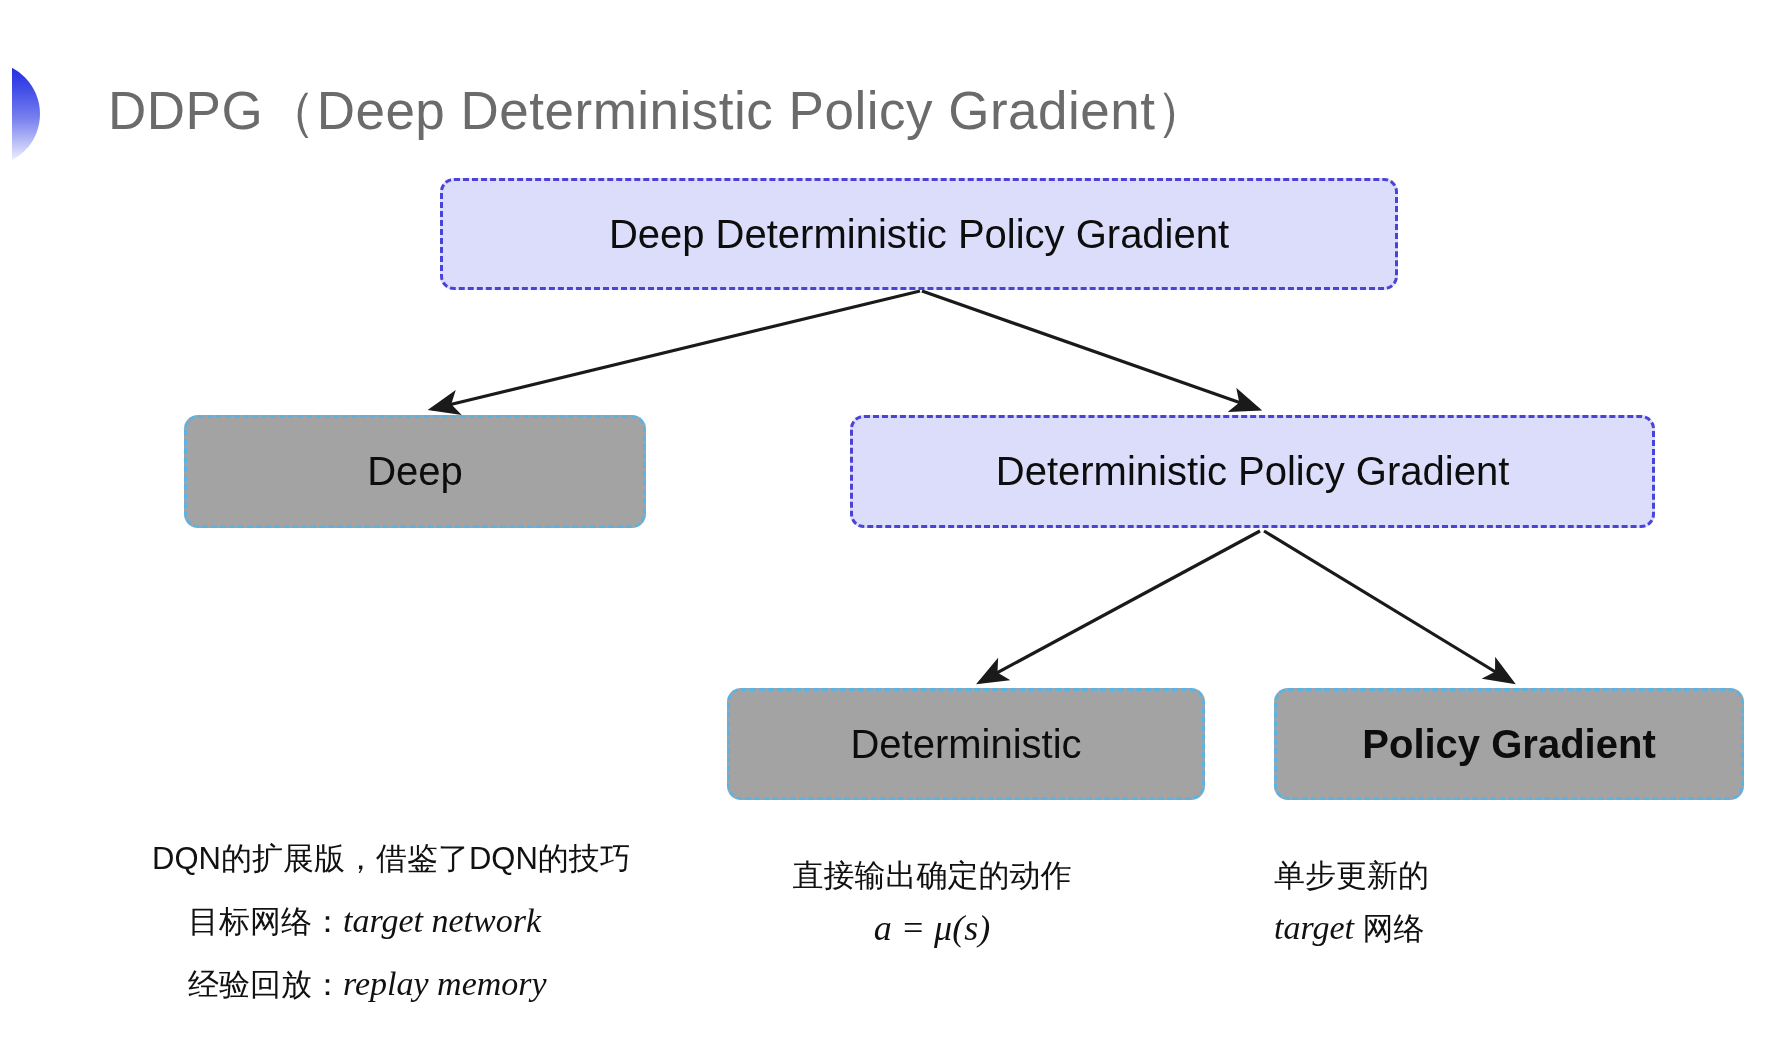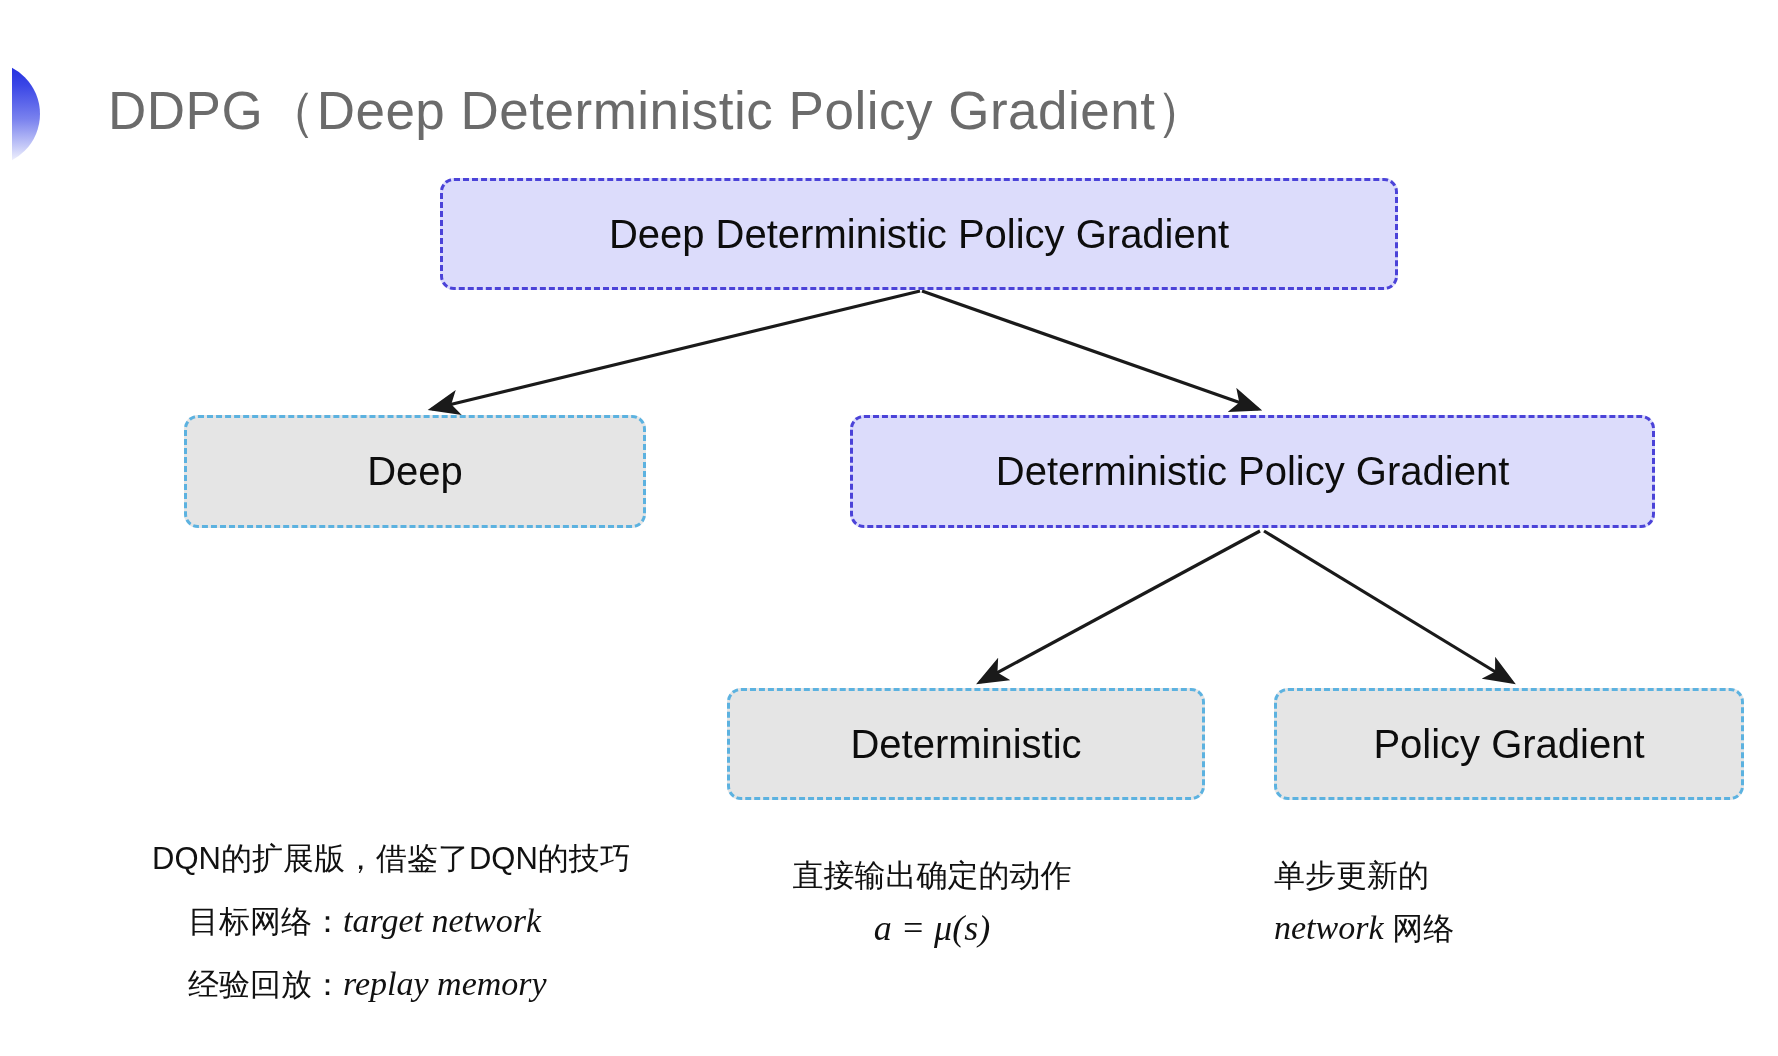--- a/index.html
+++ b/index.html
@@ -54,42 +54,42 @@
     text-align: center;
     color: #0d0d0d;
     font-family: "Liberation Sans", sans-serif;
     font-weight: 400;
   }
   .node-purple {
     background: #dcdcfb;
     border: 3px dashed #4b43d8;
   }
   .node-blue {
-    background: #e5e5e5;
+    background: #a3a3a3;
     border: 3px dashed #5cb2e0;
     justify-content: center;
   }
   .node-label {
     display: block;
     padding: 0 16px;
   }
 
   #node-root      { left: 428px;  top: 178px; width: 958px;  height: 112px; text-align: right; }
   #node-root .node-label      { font-size: 40px; }
 
   #node-deep      { left: 172px;  top: 415px; width: 462px;  height: 113px; }
   #node-deep .node-label      { font-size: 40px; }
 
   #node-dpg       { left: 838px;  top: 415px; width: 805px;  height: 113px; }
   #node-dpg .node-label       { font-size: 40px; }
 
   #node-det       { left: 715px;  top: 688px; width: 478px;  height: 112px; }
   #node-det .node-label       { font-size: 40px; }
 
-  #node-pg        { left: 1262px; top: 688px; width: 470px;  height: 112px; }
+  #node-pg        { left: 1262px; top: 688px; width: 470px;  height: 112px; font-weight: bold; }
   #node-pg .node-label        { font-size: 40px; }
 
   
   #arrows {
     position: absolute;
     left: 0;
     top: 0;
     width: 1778px;
     height: 1056px;
     pointer-events: none;
@@ -174,16 +174,16 @@
   </div>
 
   <div class="caption" id="caption-left">
     <span class="cap-line cap-line-1">DQN的扩展版，借鉴了DQN的技巧</span>
     <span class="cap-line cap-line-2"><span>目标网络：</span><span class="em">target network</span></span>
     <span class="cap-line cap-line-3"><span>经验回放：</span><span class="em">replay memory</span></span>
   </div>
 
   <div class="caption caption-center" id="caption-right">
     <span class="cap-line">单步更新的</span>
-    <span class="cap-line"><span class="em">network</span><span> 网络</span></span>
+    <span class="cap-line"><span class="em">target</span><span> 网络</span></span>
   </div>
 
 </div>
 
 </body></html>

